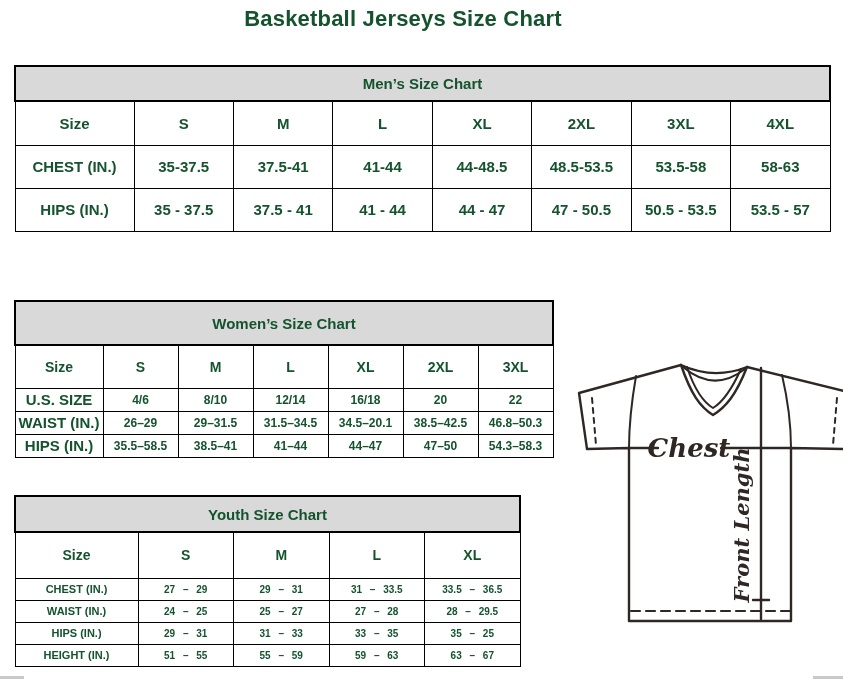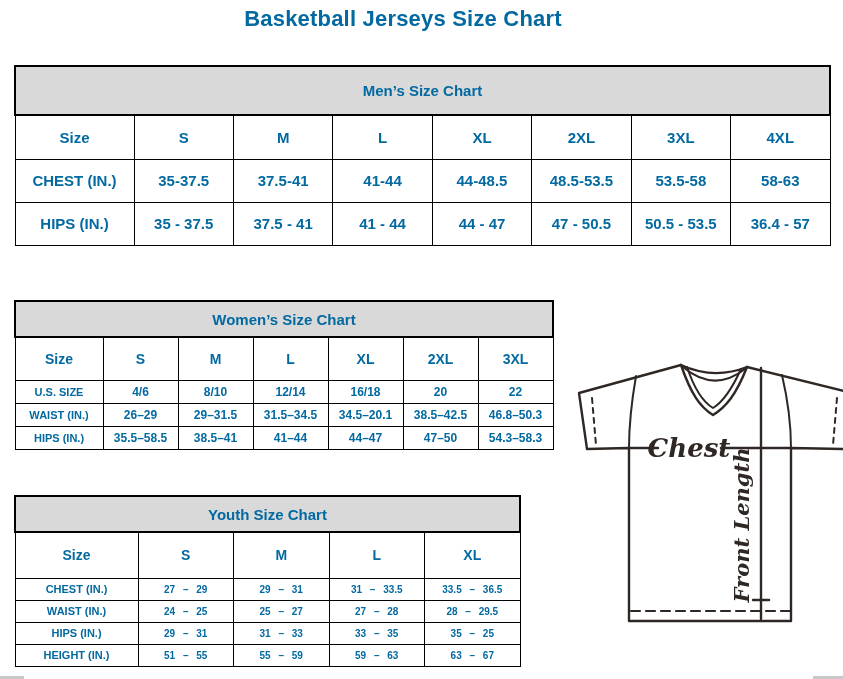--- a/index.html
+++ b/index.html
@@ -1,37 +1,37 @@
 <!DOCTYPE html>
 <html><head>
 <meta charset="utf-8">
 <style>
   html,body{margin:0;padding:0;background:#fff;}
   .canvas{position:relative;width:843px;height:679px;background:#ffffff;overflow:hidden;
-          font-family:"Liberation Sans",sans-serif;color:#0369a1;}
+          font-family:"Liberation Sans",sans-serif;color:#14532d;}
   .page-title{position:absolute;top:6px;left:0;width:806px;text-align:center;
               font-size:22px;font-weight:bold;letter-spacing:0.2px;}
   table.size-table{position:absolute;border-collapse:collapse;table-layout:fixed;background:#fff;}
   .size-table th,.size-table td{border:1.5px solid #000;text-align:center;vertical-align:middle;
               font-weight:bold;padding:0;overflow:hidden;white-space:nowrap;}
   .size-table .band-cell{background:#d9d9d9;border:2px solid #000;font-size:15px;}
   
   #mens-table{left:14px;top:65px;width:815px;}
-  #mens-table .band-row{height:49px;}
+  #mens-table .band-row{height:35px;}
   #mens-table .head-row{height:44px;}
   #mens-table .head-row th{font-size:15px;}
   #mens-table .data-rows tr{height:43px;}
   #mens-table .data-rows th,#mens-table .data-rows td{font-size:15px;}
   
   #womens-table{left:14px;top:300px;width:538px;}
-  #womens-table .band-row{height:36px;}
+  #womens-table .band-row{height:44px;}
   #womens-table .head-row{height:43px;}
   #womens-table .head-row th{font-size:14px;}
   #womens-table .data-rows tr{height:23px;}
-  #womens-table .data-rows th{font-size:11px;margin-left:14px;}
+  #womens-table .data-rows th{font-size:15px;margin-left:14px;}
   #womens-table .data-rows td{font-size:12px;}
   
   #youth-table{left:14px;top:495px;width:505px;}
   #youth-table .band-row{height:36px;}
   #youth-table .head-row{height:46px;}
   #youth-table .head-row th{font-size:14px;}
   #youth-table .data-rows tr{height:22px;}
   #youth-table .data-rows th{font-size:11px;}
   #youth-table .data-rows td{font-size:10px;word-spacing:5px;}
   
@@ -89,21 +89,21 @@
           <td>58-63</td>
         </tr>
         <tr>
           <th>HIPS (IN.)</th>
           <td>35 - 37.5</td>
           <td>37.5 - 41</td>
           <td>41 - 44</td>
           <td>44 - 47</td>
           <td>47 - 50.5</td>
           <td>50.5 - 53.5</td>
-          <td>36.4 - 57</td>
+          <td>53.5 - 57</td>
         </tr>
       </tbody>
   </table>
 
   <table id="womens-table" class="size-table">
       <colgroup>
         <col style="width: 88px;">
         <col style="width: 75px;">
         <col style="width: 75px;">
         <col style="width: 75px;">

